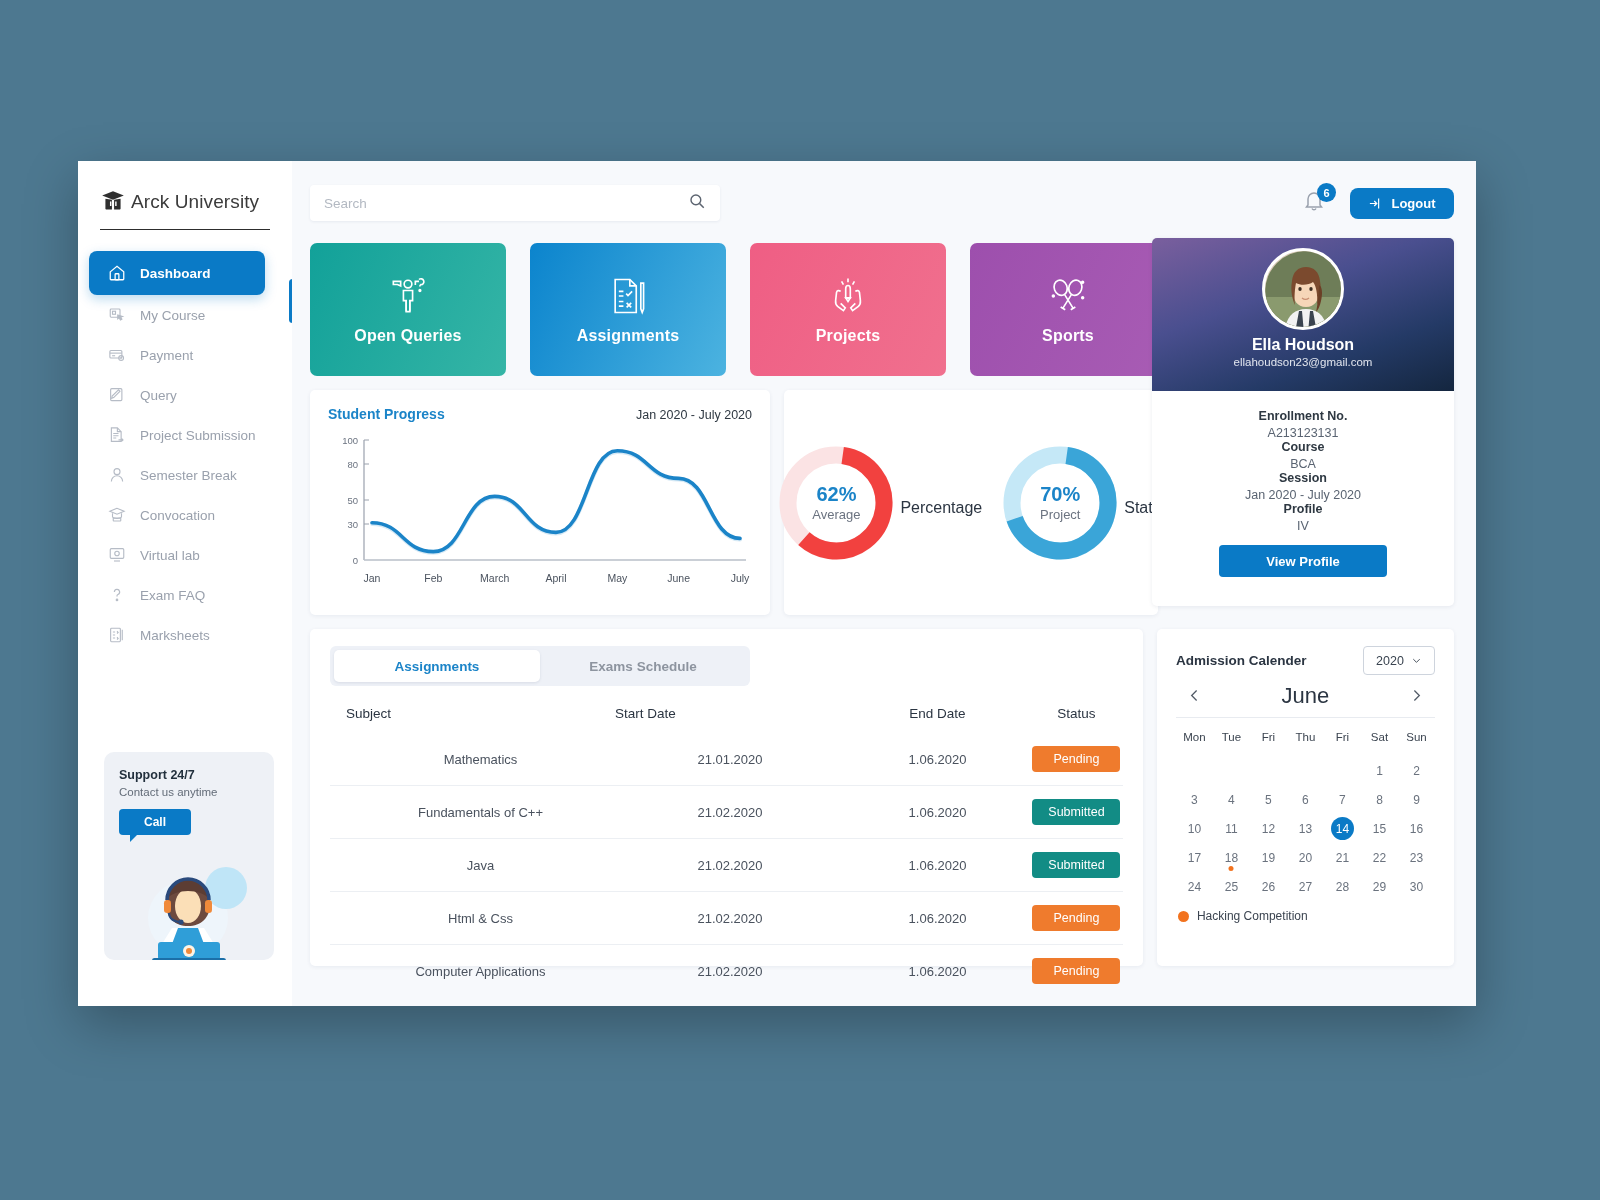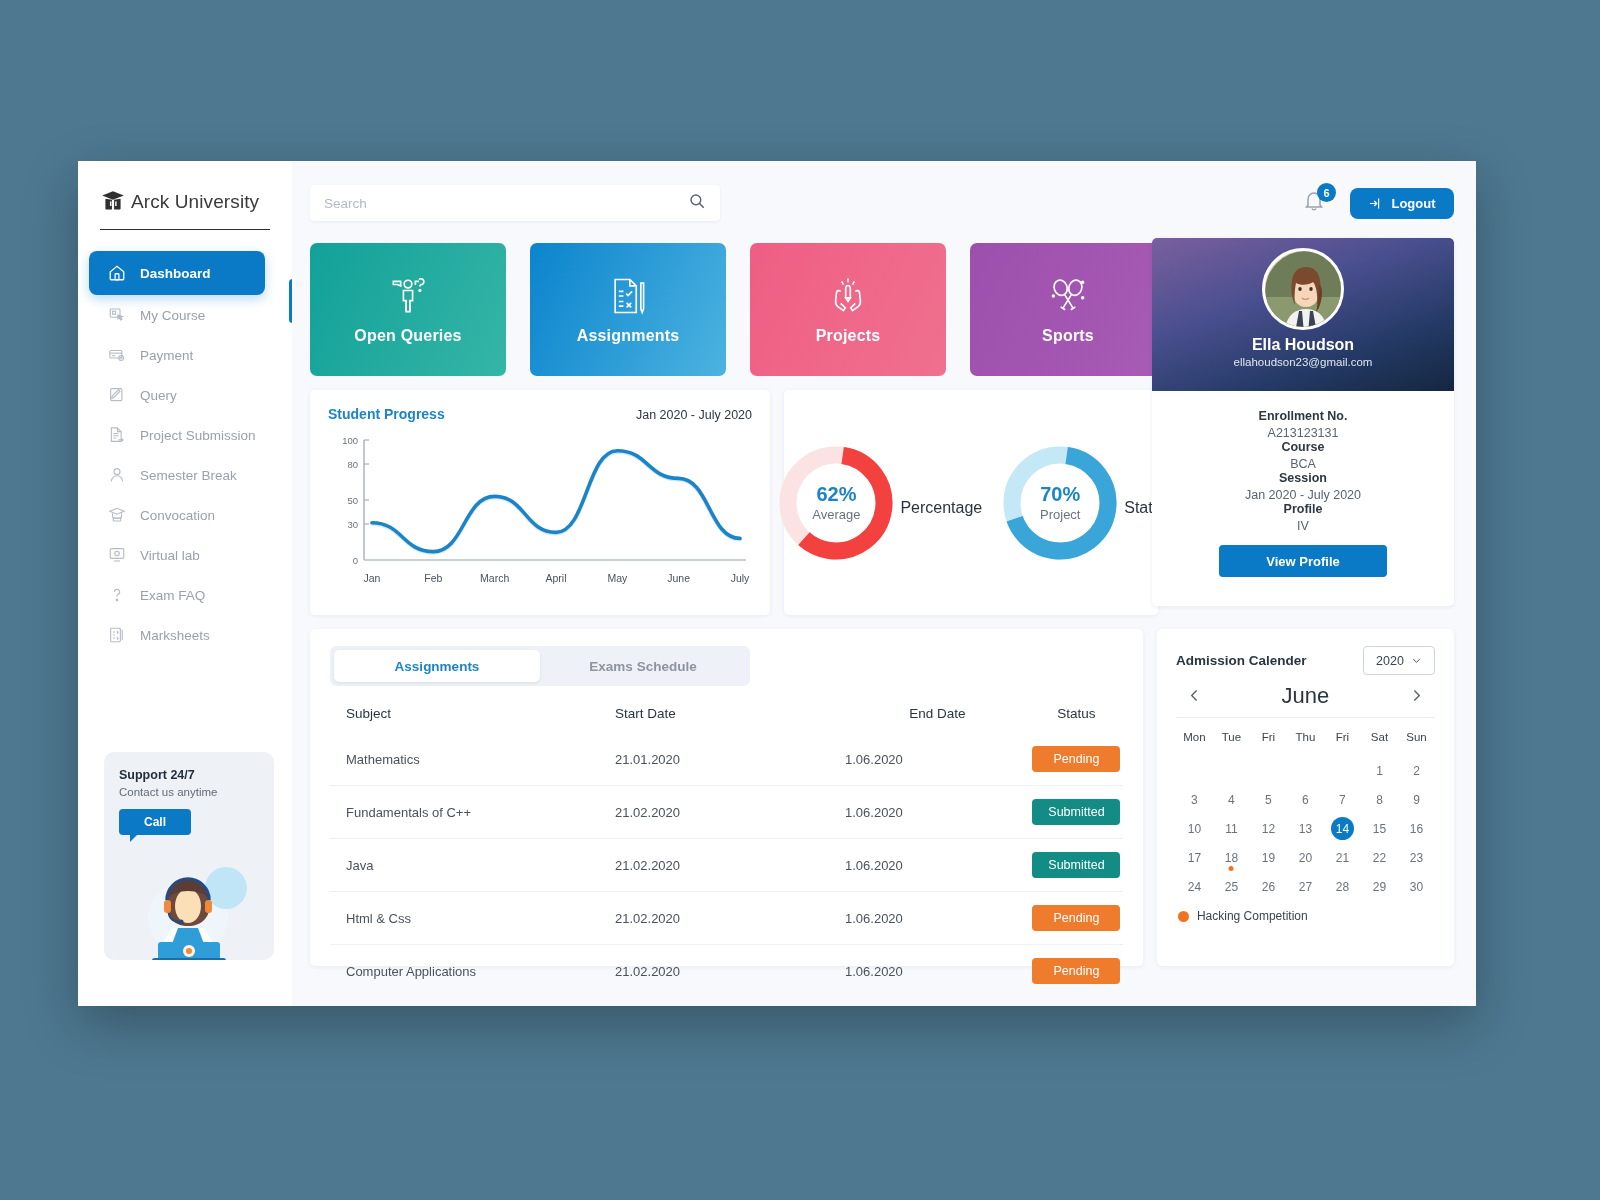--- a/index.html
+++ b/index.html
@@ -229,20 +229,21 @@
     padding: 14px 0 12px 0;
   }
   table.assign th.c-sub { width: 285px; padding-left: 16px;}
   table.assign th.c-start { width: 230px; }
   table.assign th.c-end { width: 185px; text-align: center; }
   table.assign th.c-status { text-align:center; }
   table.assign td {
     font-size: 13px; color:#4a525e;
     padding: 13px 0 13px 0;
     border-top: 1px solid #eceff3;
+    text-align: center;
   }
   table.assign td.c-sub { padding-left: 16px; }
   table.assign tr:first-child td { border-top: none; }
   .pill {
     display:block; margin: 0 auto;
     width: 88px; height: 26px; border-radius: 4px;
     color:#fff; font-size: 12.5px;
     display:flex; align-items:center; justify-content:center;
     cursor: pointer;
   }

